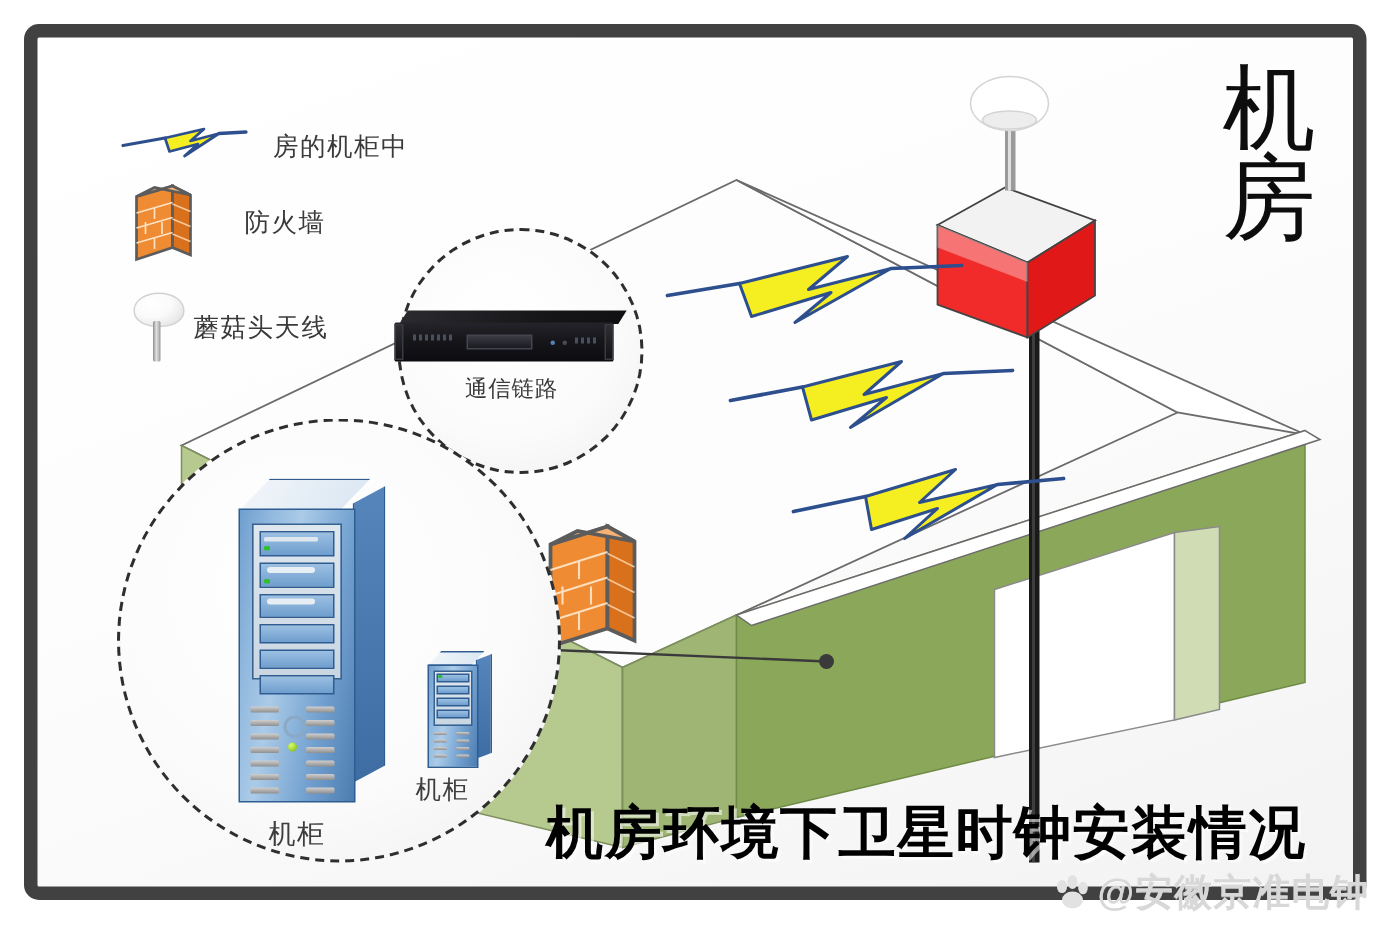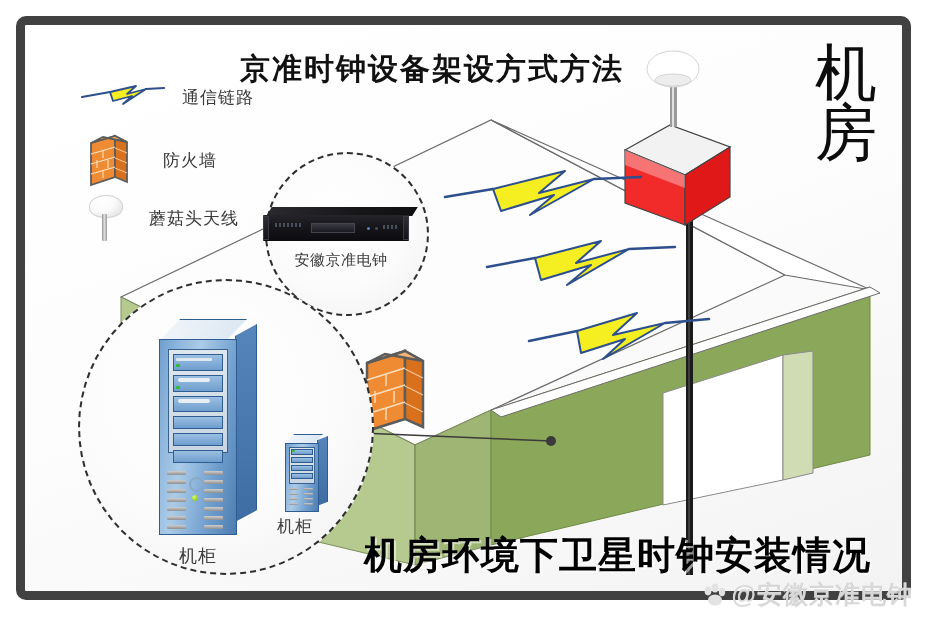--- a/index.html
+++ b/index.html
@@ -334,21 +334,21 @@
           <div class="s1u-ear" style="right:0;top:1px;"></div>
           <div class="s1u-txt" style="left:12px;top:8px;"></div>
           <div class="s1u-slot" style="left:48px;top:8px;"></div>
           <div class="s1u-led" style="left:104px;top:12px;"></div>
           <div class="s1u-led" style="left:112px;top:12px;background:#4b4b55;"></div>
           <div class="s1u-txt" style="left:120px;top:10px;width:16px;"></div>
         </div>
       </div>
 
       <div class="callout-text" style="left:236px;top:226px;width:160px;">
-        <div>安徽京准电钟</div>
+        <div>通信链路</div>
       </div>
 
       <div class="dashed-circle" style="left:53px;top:254px;width:292px;height:292px;"></div>
 
       <div class="tower" style="left:124px;top:294px;width:120px;height:222px;">
         <div class="tw-top" style="left:10px;top:0;width:88px;height:22px;
              clip-path:polygon(0% 100%,24% 0%,100% 0%,76% 100%);"></div>
         <div class="tw-side" style="left:86px;top:5px;width:22px;height:198px;
              clip-path:polygon(0% 6%,100% 0%,100% 94%,0% 100%);"></div>
         <div class="tw-front" style="left:10px;top:20px;width:78px;height:196px;"></div>
@@ -404,48 +404,47 @@
         <div class="tw-vent" style="left:23px;top:64px;width:9px;height:2px;"></div>
         <div class="tw-vent" style="left:23px;top:69px;width:9px;height:2px;"></div>
       </div>
       <div class="cab-label" style="left:252px;top:490px;font-size:17px;">机柜</div>
 
       <div class="legend-row" style="left:55px;top:57px;">
         <svg width="86" height="30" viewBox="0 0 86 30">
           <path d="M30,10 L56,4 L47,12 L66,7 L43,22 L52,14 L33,19 Z" fill="#f5ee20" stroke="#2d4f8e" stroke-width="1.8" stroke-linejoin="round"></path>
           <path d="M30,10 L2,15 M66,7 L84,6" stroke="#2d4f8e" stroke-width="2.2" stroke-linecap="round" fill="none"></path>
         </svg>
-        <span class="legend-label" style="margin-left:16px;">通信链路</span>
-      </div>
-
-      <div class="legend-row" style="left:62px;top:108px;">
+        <span class="legend-label" style="margin-left:16px;">房的机柜中</span>
+      </div>
+
+      <div class="legend-row" style="left:62px;top:96px;">
         <svg width="46" height="54" viewBox="0 0 46 54">
           <polygon points="4,10 28,3 28,44 4,52" fill="#ee8b33" stroke="#5c5c5c" stroke-width="1.8"></polygon>
           <polygon points="28,3 40,9 40,49 28,44" fill="#d9701c" stroke="#5c5c5c" stroke-width="1.8"></polygon>
           <polygon points="4,10 16,4 40,9 28,3" fill="#f6b274" stroke="#5c5c5c" stroke-width="1.8"></polygon>
           <g stroke="#ffe3c4" stroke-width="1.1" fill="none">
             <path d="M4,21 L28,14 M4,31 L28,24 M4,41 L28,34"></path>
             <path d="M16,17 L16,25 M10,27 L10,35 M21,27 L21,35 M16,37 L16,45"></path>
           </g>
           <g stroke="#ffd9b3" stroke-width="1" fill="none" opacity=".85">
             <path d="M28,15 L40,20 M28,25 L40,30 M28,35 L40,40"></path>
           </g>
         </svg>
         <span class="legend-label" style="margin-left:30px;">防火墙</span>
       </div>
 
       <div class="legend-row" style="left:62px;top:168px;">
         <div class="mush">
           <div class="mush-dome"></div>
           <div class="mush-stem"></div>
         </div>
-        <span class="legend-label" style="margin-left:26px;">蘑菇头天线</span>
-      </div>
-
-      <div class="main-title" style="left:215px;top:24px;">京准时钟设备架设方式方法</div>
+        <span class="legend-label" style="margin-left:6px;">蘑菇头天线</span>
+      </div>
+
 
       <div class="room-vert" style="right:14px;top:18px;">
         <span>机</span>
         <span>房</span>
       </div>
 
       <div class="bottom-headline" style="left:298px;top:505px;margin-left:41px;">机房环境下卫星时钟安装情况</div>
 
     </div>
   </div>

